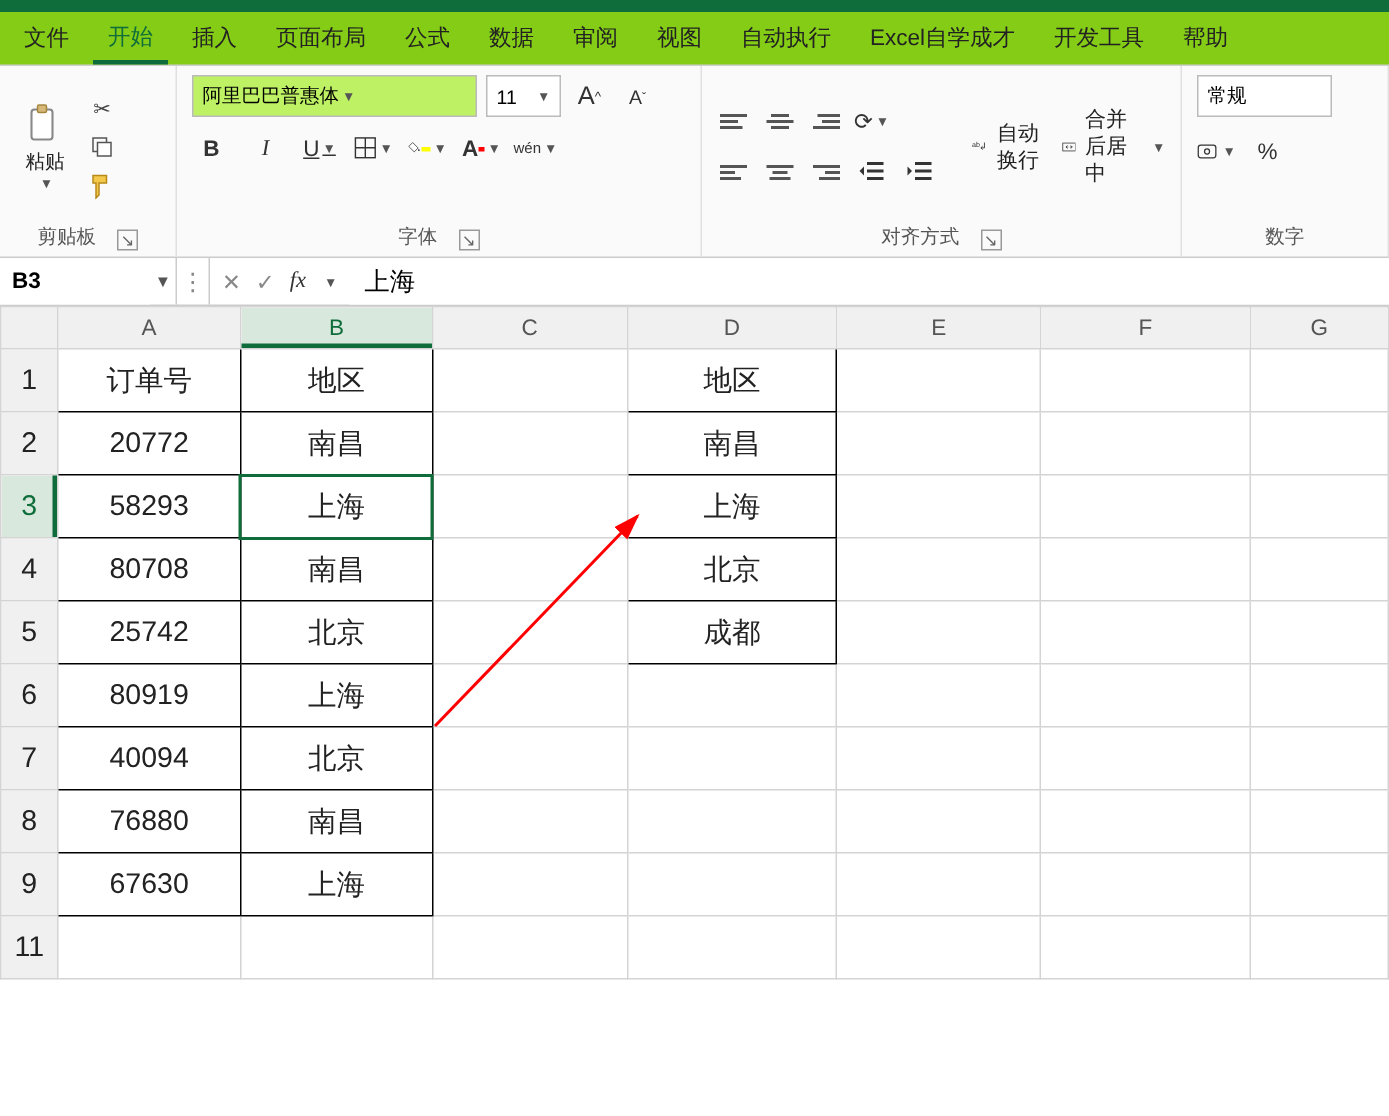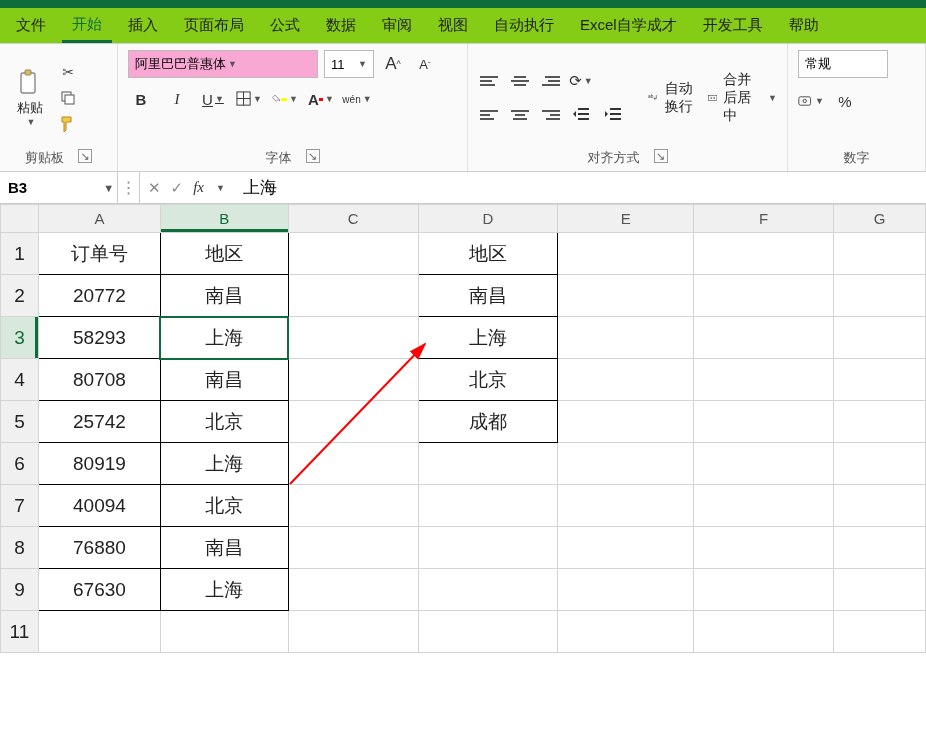--- a/index.html
+++ b/index.html
@@ -7,30 +7,30 @@
 
 .titlebar { height: 8px; background: #0f6d3b; }
 
 .menubar { height: 36px; background: #84cc16; display: flex; align-items: center; padding: 0 6px; gap: 6px; border-bottom: 1px solid #d0d0d0; }
 .menu-item { padding: 6px 10px; font-size: 15px; color: #222; cursor: pointer; }
 .menu-item.active { border-bottom: 3px solid #0f6d3b; color: #0f6d3b; font-weight: 500; }
 
 .ribbon { height: 128px; background: #fafafa; display: flex; border-bottom: 1px solid #ccc; }
 .ribbon-group { border-right: 1px solid #e0e0e0; padding: 6px 10px 2px; display: flex; flex-direction: column; justify-content: space-between; }
 .ribbon-group-content { flex: 1; display: flex; align-items: center; gap: 8px; }
-.ribbon-group-label { text-align: center; font-size: 13px; color: #555; padding: 4px 0 2px; display: flex; justify-content: center; align-items: flex-start; gap: 14px; }
+.ribbon-group-label { text-align: center; font-size: 13px; color: #555; padding: 4px 0 2px; display: flex; justify-content: center; align-items: flex-end; gap: 14px; }
 .launcher { font-size: 11px; color: #666; border: 1px solid #999; width: 14px; height: 14px; display: inline-flex; align-items: center; justify-content: center; cursor: pointer; }
 .clip-icons { display: flex; flex-direction: column; gap: 6px; }
 .ico { width: 20px; height: 20px; display: inline-flex; align-items: center; justify-content: center; font-size: 14px; color: #444; cursor: pointer; }
 .paste-big { width: 40px; height: 58px; display: flex; flex-direction: column; align-items: center; justify-content: center; cursor: pointer; }
 .paste-big svg { width: 26px; height: 30px; }
 .paste-label { font-size: 13px; color: #222; margin-top: 2px; }
 
 .font-top { display: flex; align-items: center; gap: 6px; margin-bottom: 8px;}
-.font-name { width: 190px; height: 28px; border: 1px solid #bbb; background: #f9a8d4; font-size: 13px; padding: 0 6px; display:flex; align-items:center; cursor:pointer;}
+.font-name { width: 190px; height: 28px; border: 1px solid #bbb; background: #bef264; font-size: 13px; padding: 0 6px; display:flex; align-items:center; cursor:pointer;}
 .font-size { width: 50px; height: 28px; border: 1px solid #bbb; background: #fff; font-size: 13px; padding: 0 6px; display:flex; align-items:center; justify-content:space-between; cursor:pointer;}
 .font-bottom { display: flex; align-items: center; gap: 10px; }
 .fb { width: 26px; height: 26px; display:inline-flex; align-items:center; justify-content:center; cursor:pointer; color:#333; font-size:15px; }
 .fb.bold { font-weight:bold; }
 .fb.italic { font-style:italic; font-family: "Times New Roman"; }
 .fb.underline { text-decoration: underline; }
 .dd { font-size: 9px; color: #555; margin-left: 2px; }
 .underline-bar { display: inline-block; width: 16px; height: 3px; }
 
 .align-rows { display: flex; flex-direction: column; gap: 8px; }

